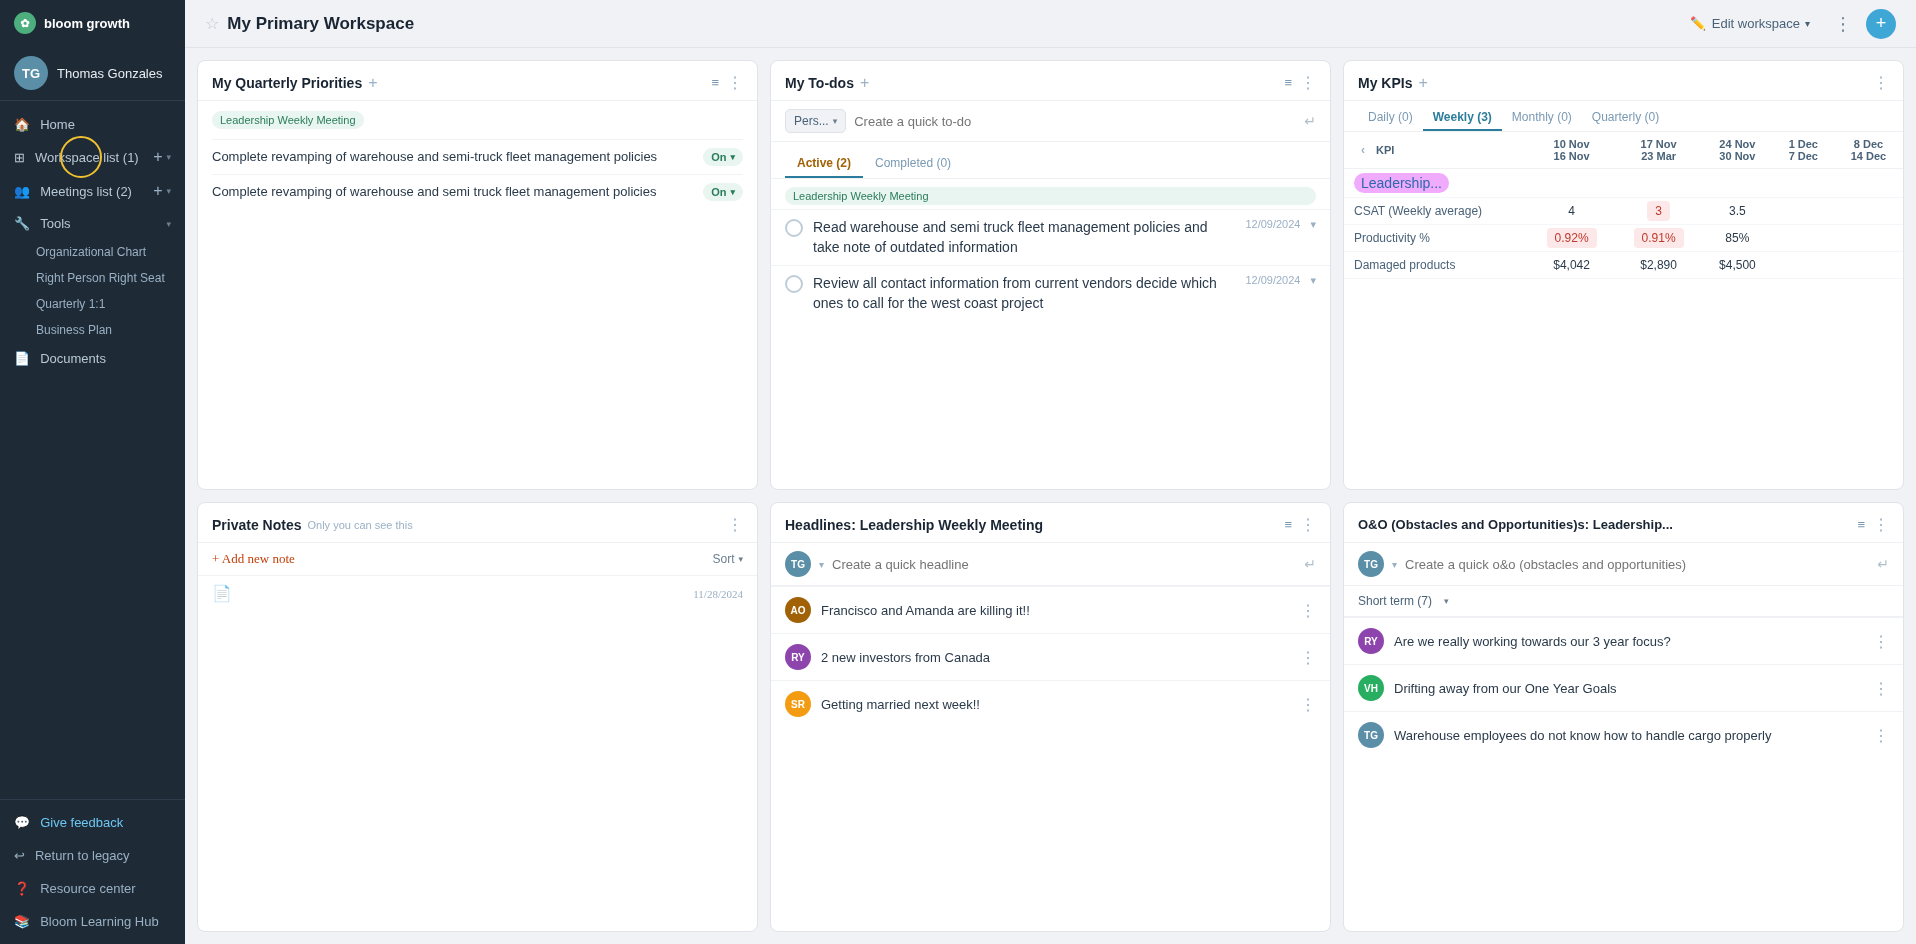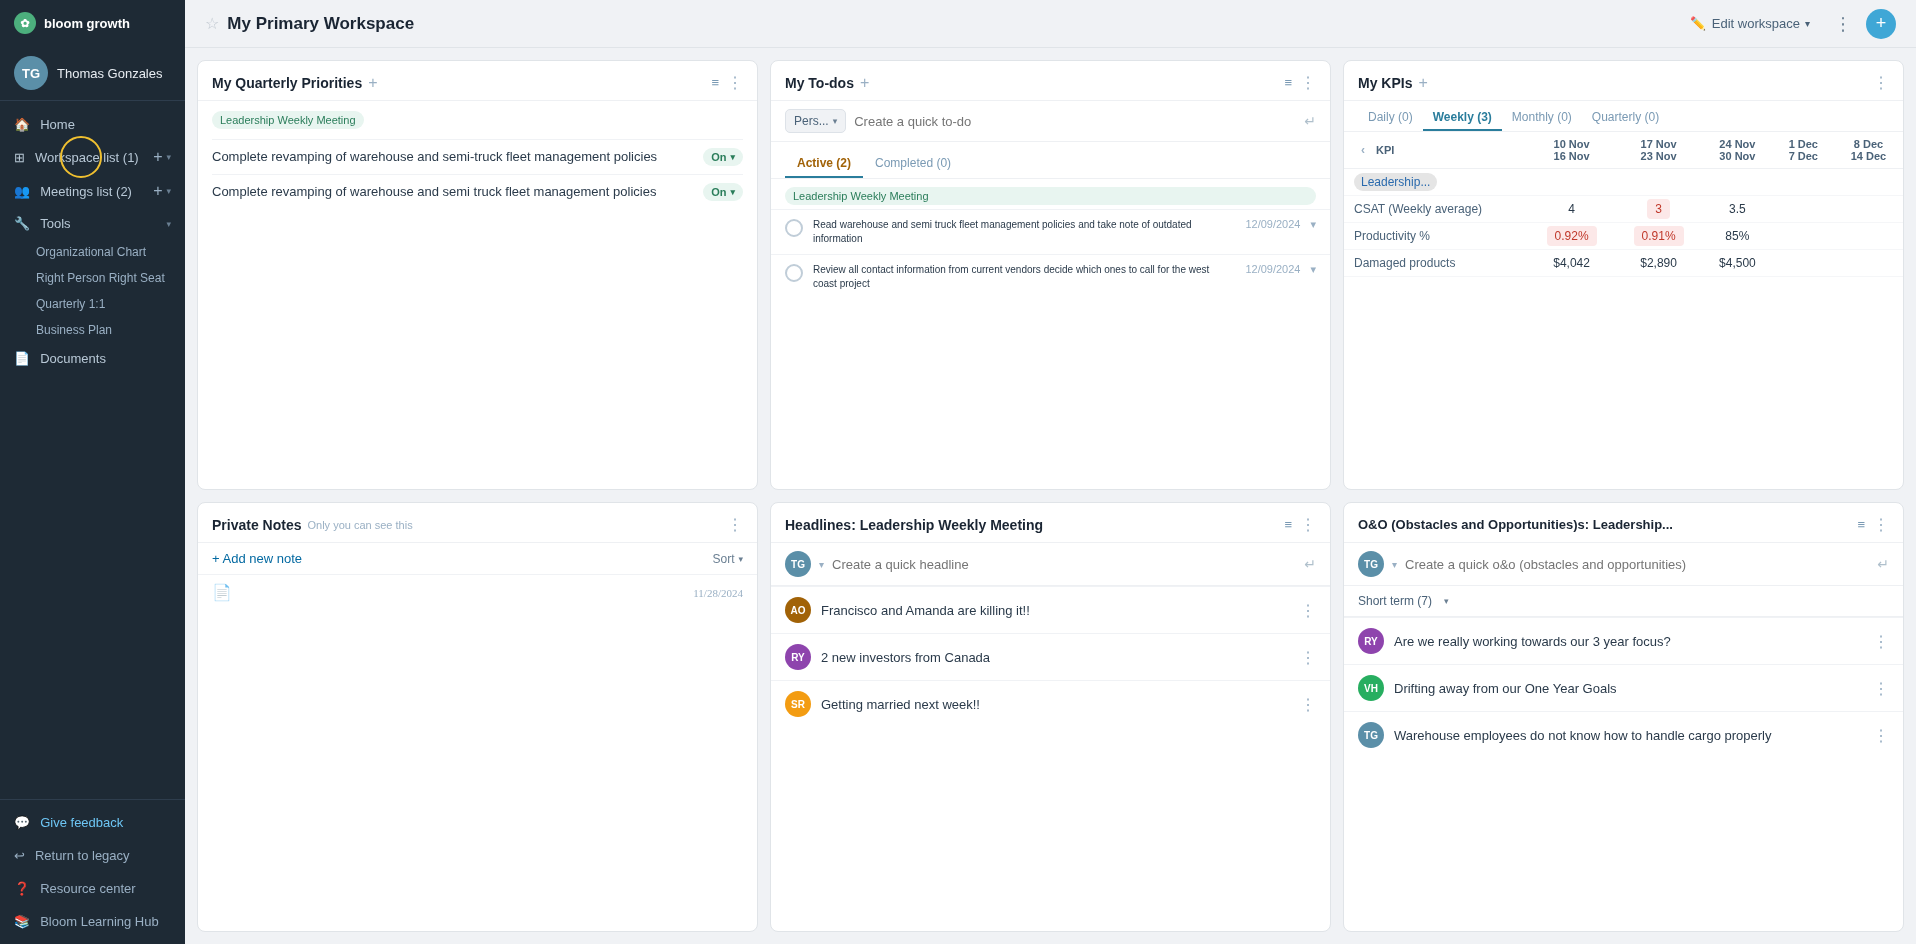--- a/index.html
+++ b/index.html
@@ -318,21 +318,21 @@
     .todo-circle {
       width: 18px; height: 18px;
       border: 2px solid #c0cdd8;
       border-radius: 50%;
       flex-shrink: 0;
       margin-top: 1px;
       cursor: pointer;
     }
     .todo-text {
       flex: 1;
-      font-size: 10px;
+      font-size: 14px;
       color: #2a3a4a;
       line-height: 1.4;
     }
     .todo-date {
       font-size: 11px;
       color: #9ab0c4;
       white-space: nowrap;
     }
 
     
@@ -402,22 +402,23 @@
       padding: 8px 14px;
       display: flex;
       align-items: center;
       justify-content: space-between;
     }
     .add-note-btn {
       display: flex;
       align-items: center;
       gap: 4px;
       font-size: 13px;
-      color: #0369a1;
-      cursor: pointer;
+      color: #c2410c;
+      cursor: pointer;
+      font-family: Liberation Serif, serif;
     }
     .sort-btn {
       display: flex;
       align-items: center;
       gap: 4px;
       font-size: 12px;
       color: #6a7f92;
       cursor: pointer;
     }
     .note-item {
@@ -755,40 +756,40 @@
                   <span class="nav-arrow">‹</span>
                   <span>KPI</span>
                 </div>
               </th>
               <th>
                 <div>10 Nov</div>
                 <div>16 Nov</div>
               </th>
               <th>
                 <div>17 Nov</div>
-                <div>23 Nov</div>
+                <div>23 Mar</div>
               </th>
               <th>
                 <div>24 Nov</div>
                 <div>30 Nov</div>
               </th>
               <th>
                 <div>1 Dec</div>
                 <div>7 Dec</div>
               </th>
               <th>
                 <div>8 Dec</div>
                 <div>14 Dec</div>
               </th>
             </tr>
           </thead>
           <tbody>
             <tr>
               <td class="kpi-name">
-                <span style="background:#e5e5e5;color:#2a6aad;font-size:12px;padding:2px 7px;border-radius:10px;">Leadership...</span>
+                <span style="background:#f0abfc;color:#2a6aad;font-size:14px;padding:2px 7px;border-radius:10px;">Leadership...</span>
               </td>
               <td></td>
                 <td></td>
                 <td></td>
                 <td></td>
                 <td></td>
             </tr>
             <tr>
               <td class="kpi-name">CSAT (Weekly average)</td>
               <td><span>4</span></td>

